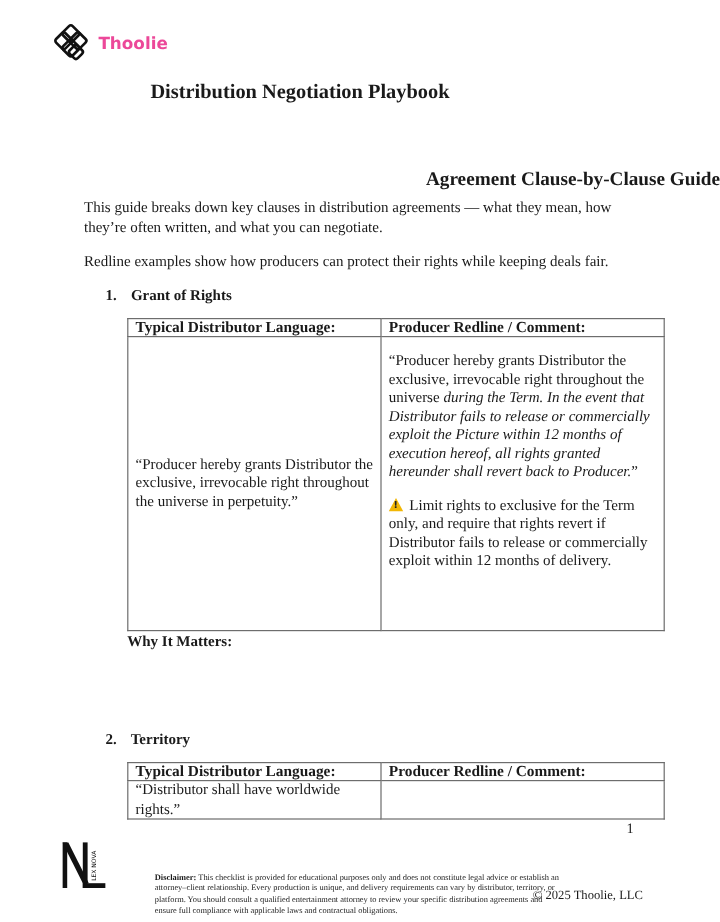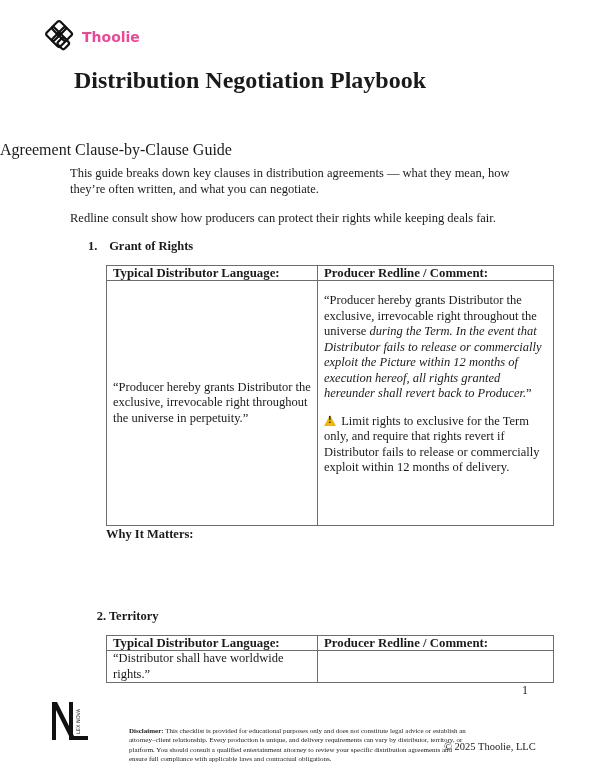--- a/index.html
+++ b/index.html
@@ -2,22 +2,22 @@
 <html><head>
 <meta charset="utf-8">
 <style>
   html, body { margin: 0; padding: 0; background: #ffffff; }
   body { width: 600px; height: 768px; position: relative; overflow: hidden;
          font-family: "Liberation Serif", serif; color: #1a1a1a; }
   .abs { position: absolute; }
   .logo { left: 45px; top: 20px; display: flex; align-items: center; }
   .logo svg { width: 34px; height: 34px; }
   .logo-text { font-family: "DejaVu Sans", sans-serif; font-weight: bold; font-size: 14px; margin-left: 3px; color: #ec4899; }
-  .title { left: 0; width: 500px; top: 67px; text-align: center; font-size: 24px; font-weight: bold; }
-  .subtitle { left: 0; width: 600px; top: 141px; text-align: left; font-size: 16px; font-weight: normal; }
+  .title { left: 0; width: 500px; top: 67px; text-align: center; font-size: 17px; font-weight: bold; }
+  .subtitle { left: 0; width: 600px; top: 141px; text-align: right; font-size: 16px; font-weight: bold; }
   .para { left: 70px; width: 470px; font-size: 12.5px; line-height: 15.5px; }
   .sec-head { left: 88px; font-size: 12.5px; font-weight: bold; }
   .sec-head .num { display: inline-block; width: 18px; }
   table.clause { position: absolute; left: 106px; width: 448px; border-collapse: collapse; font-size: 12.5px; line-height: 15.5px; }
   table.clause td, table.clause th { border: 1px solid #6d6d6d; padding: 0 6px; vertical-align: top; text-align: left; }
   table.clause th { font-weight: bold; font-size: 12.8px; padding-top: 0; height: 14px; line-height: 14px; }
   table.clause col.c1 { width: 211px; }
   .t1 td.left { vertical-align: middle; }
   .t1 td { height: 232px; }
   .t1 td.right { padding-top: 12px; }
@@ -43,21 +43,21 @@
       <rect x="16" y="22" width="11" height="11" rx="2.5" transform="rotate(45 21.5 27.5)"></rect>
     </g>
   </svg>
   <span class="logo-text">Thoolie</span>
 </div>
 
 <div class="abs title">Distribution Negotiation Playbook</div>
 <div class="abs subtitle">Agreement Clause-by-Clause Guide</div>
 
 <div class="abs para" style="top:154px;margin-top:12px;">This guide breaks down key clauses in distribution agreements — what they mean, how they’re often written, and what you can negotiate.</div>
-<div class="abs para" style="top:211px;">Redline consult show how producers can protect their rights while keeping deals fair.</div>
+<div class="abs para" style="top:211px;">Redline examples show how producers can protect their rights while keeping deals fair.</div>
 
 <div class="abs sec-head" style="top:239px;">
   <span class="num">1.</span>
   <span>Grant of Rights</span>
 </div>
 
 <table class="clause t1" style="top:265px;">
   <colgroup>
       <col class="c1">
       <col>
@@ -79,21 +79,21 @@
       </div>
     </td>
   </tr>
 </tbody>
   </table>
 
 <div class="abs why">
   <div style="font-weight:bold;">Why It Matters:</div>
 </div>
 
-<div class="abs sec-head" style="top:609px;text-align:right;">
+<div class="abs sec-head" style="top:609px;">
   <span class="num">2.</span>
   <span>Territory</span>
 </div>
 
 <table class="clause t2" style="top:635px;">
   <colgroup>
       <col class="c1">
       <col>
     </colgroup>
   <tbody>

